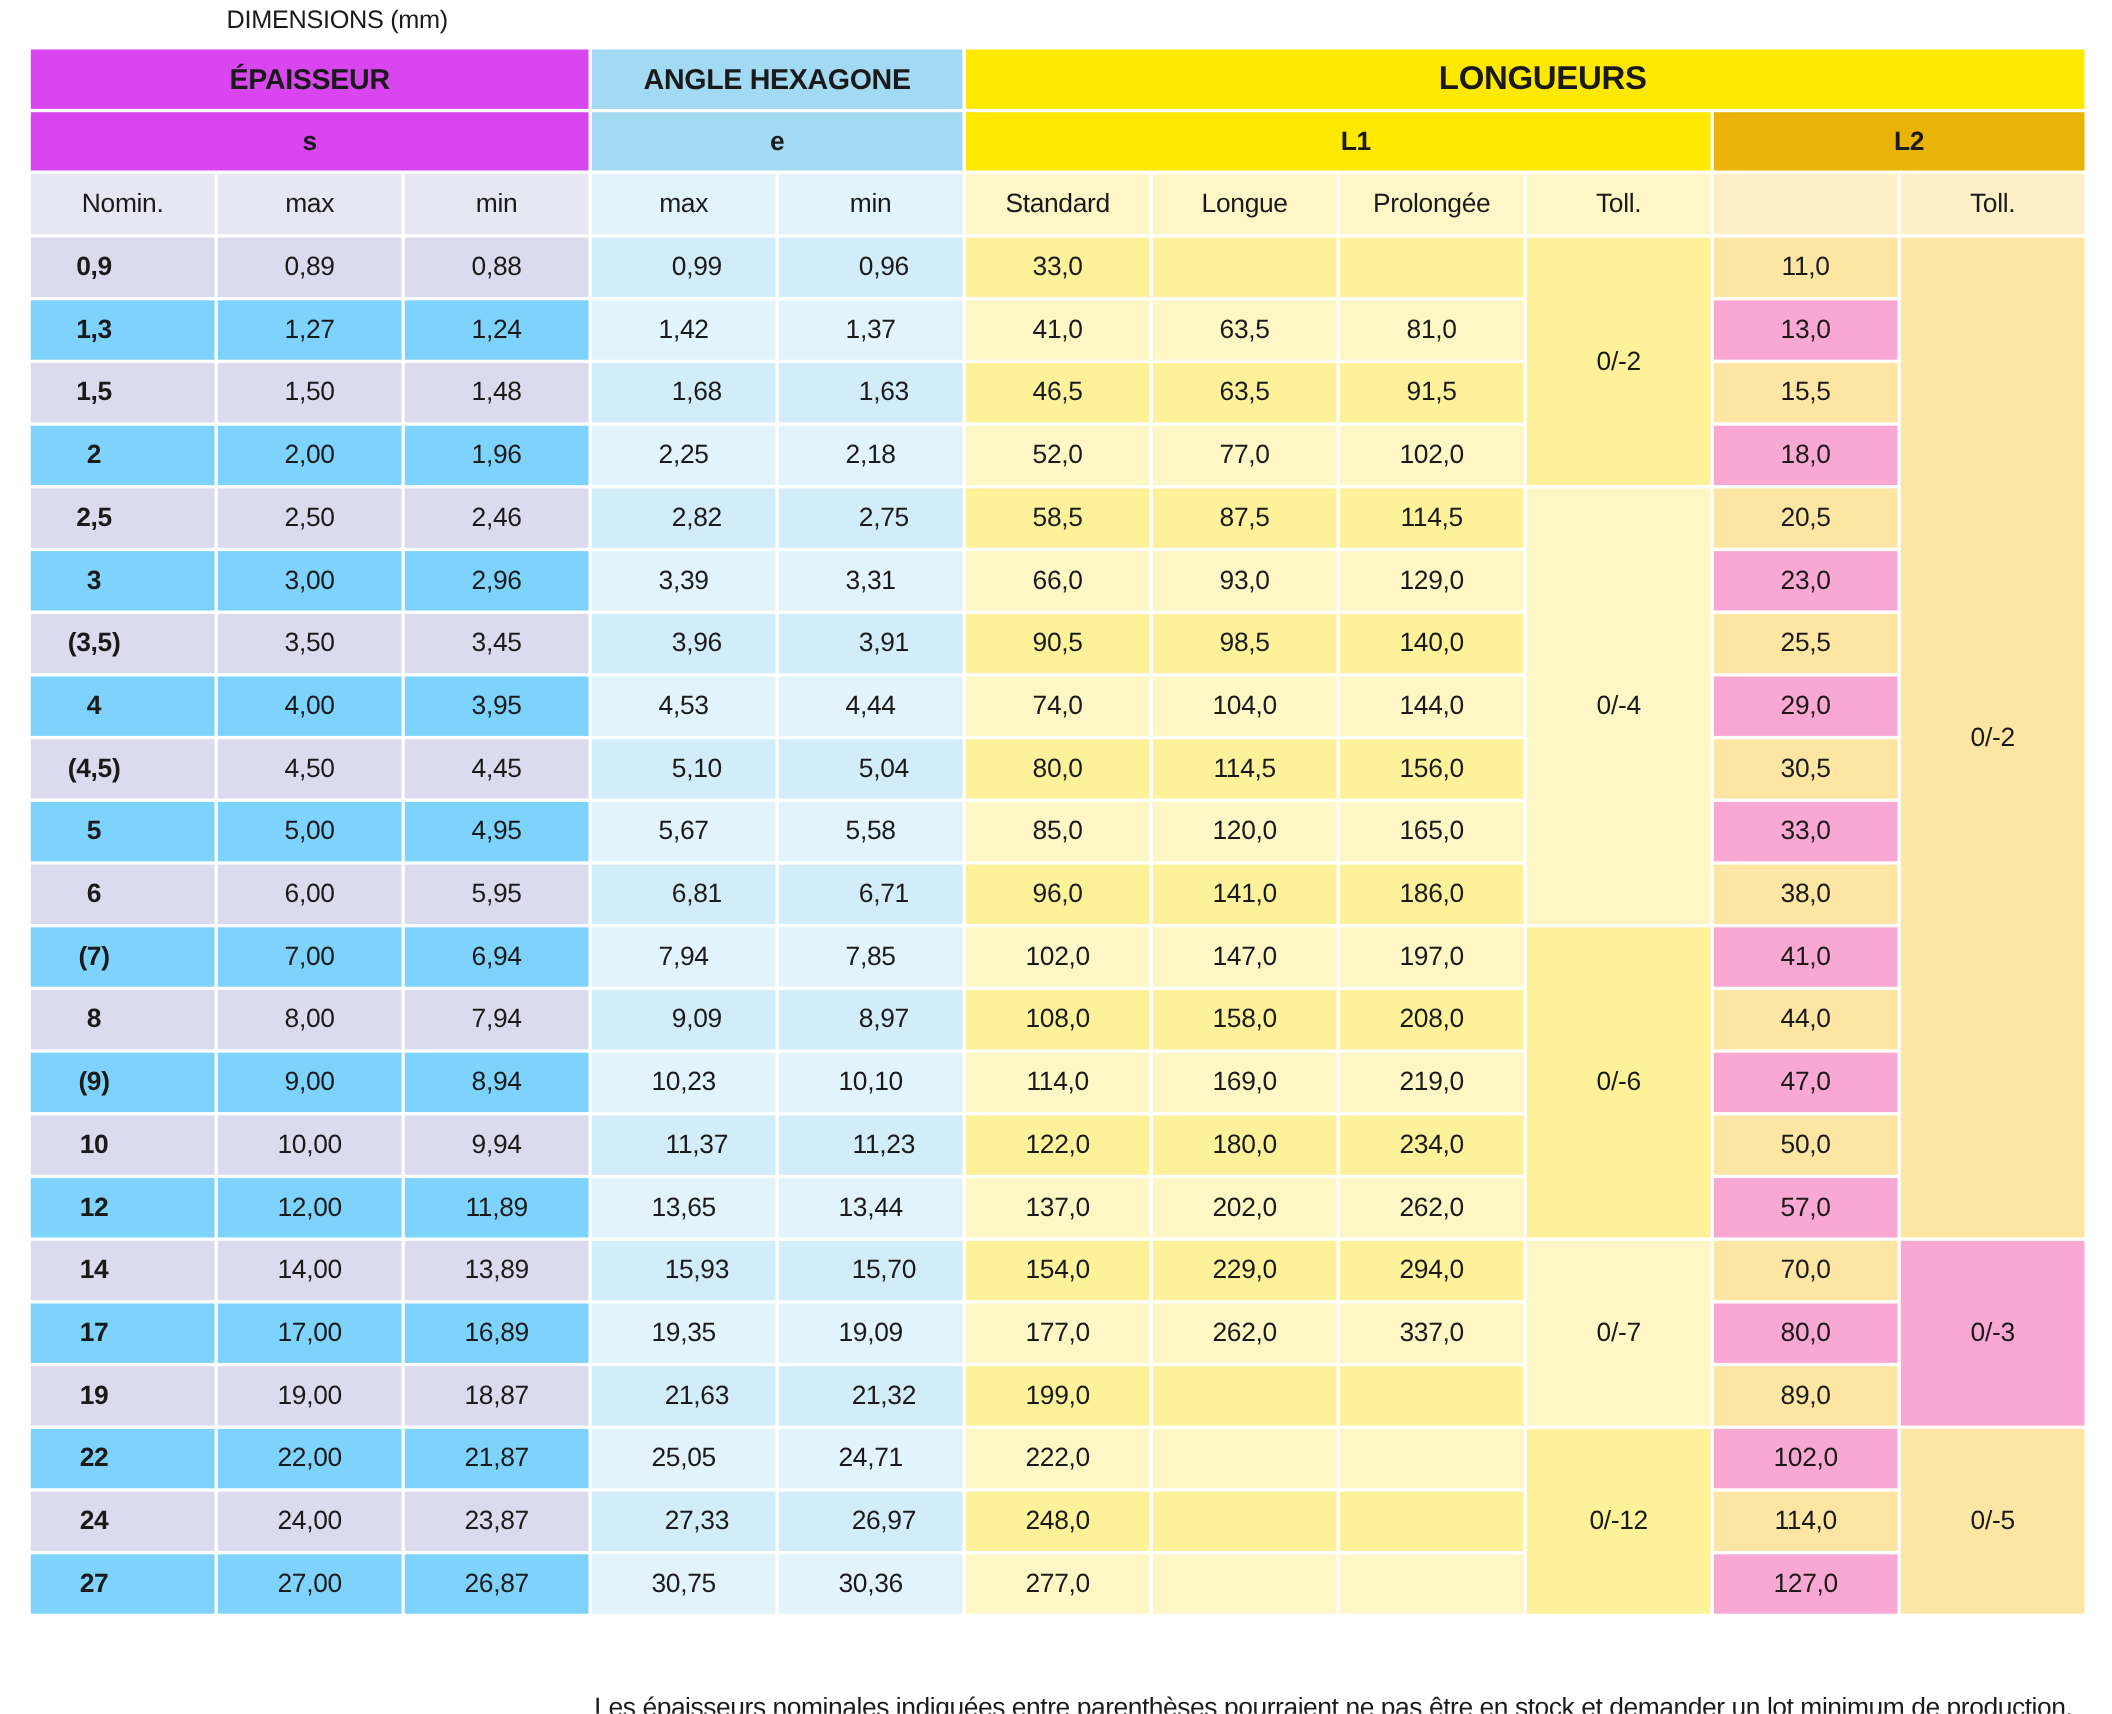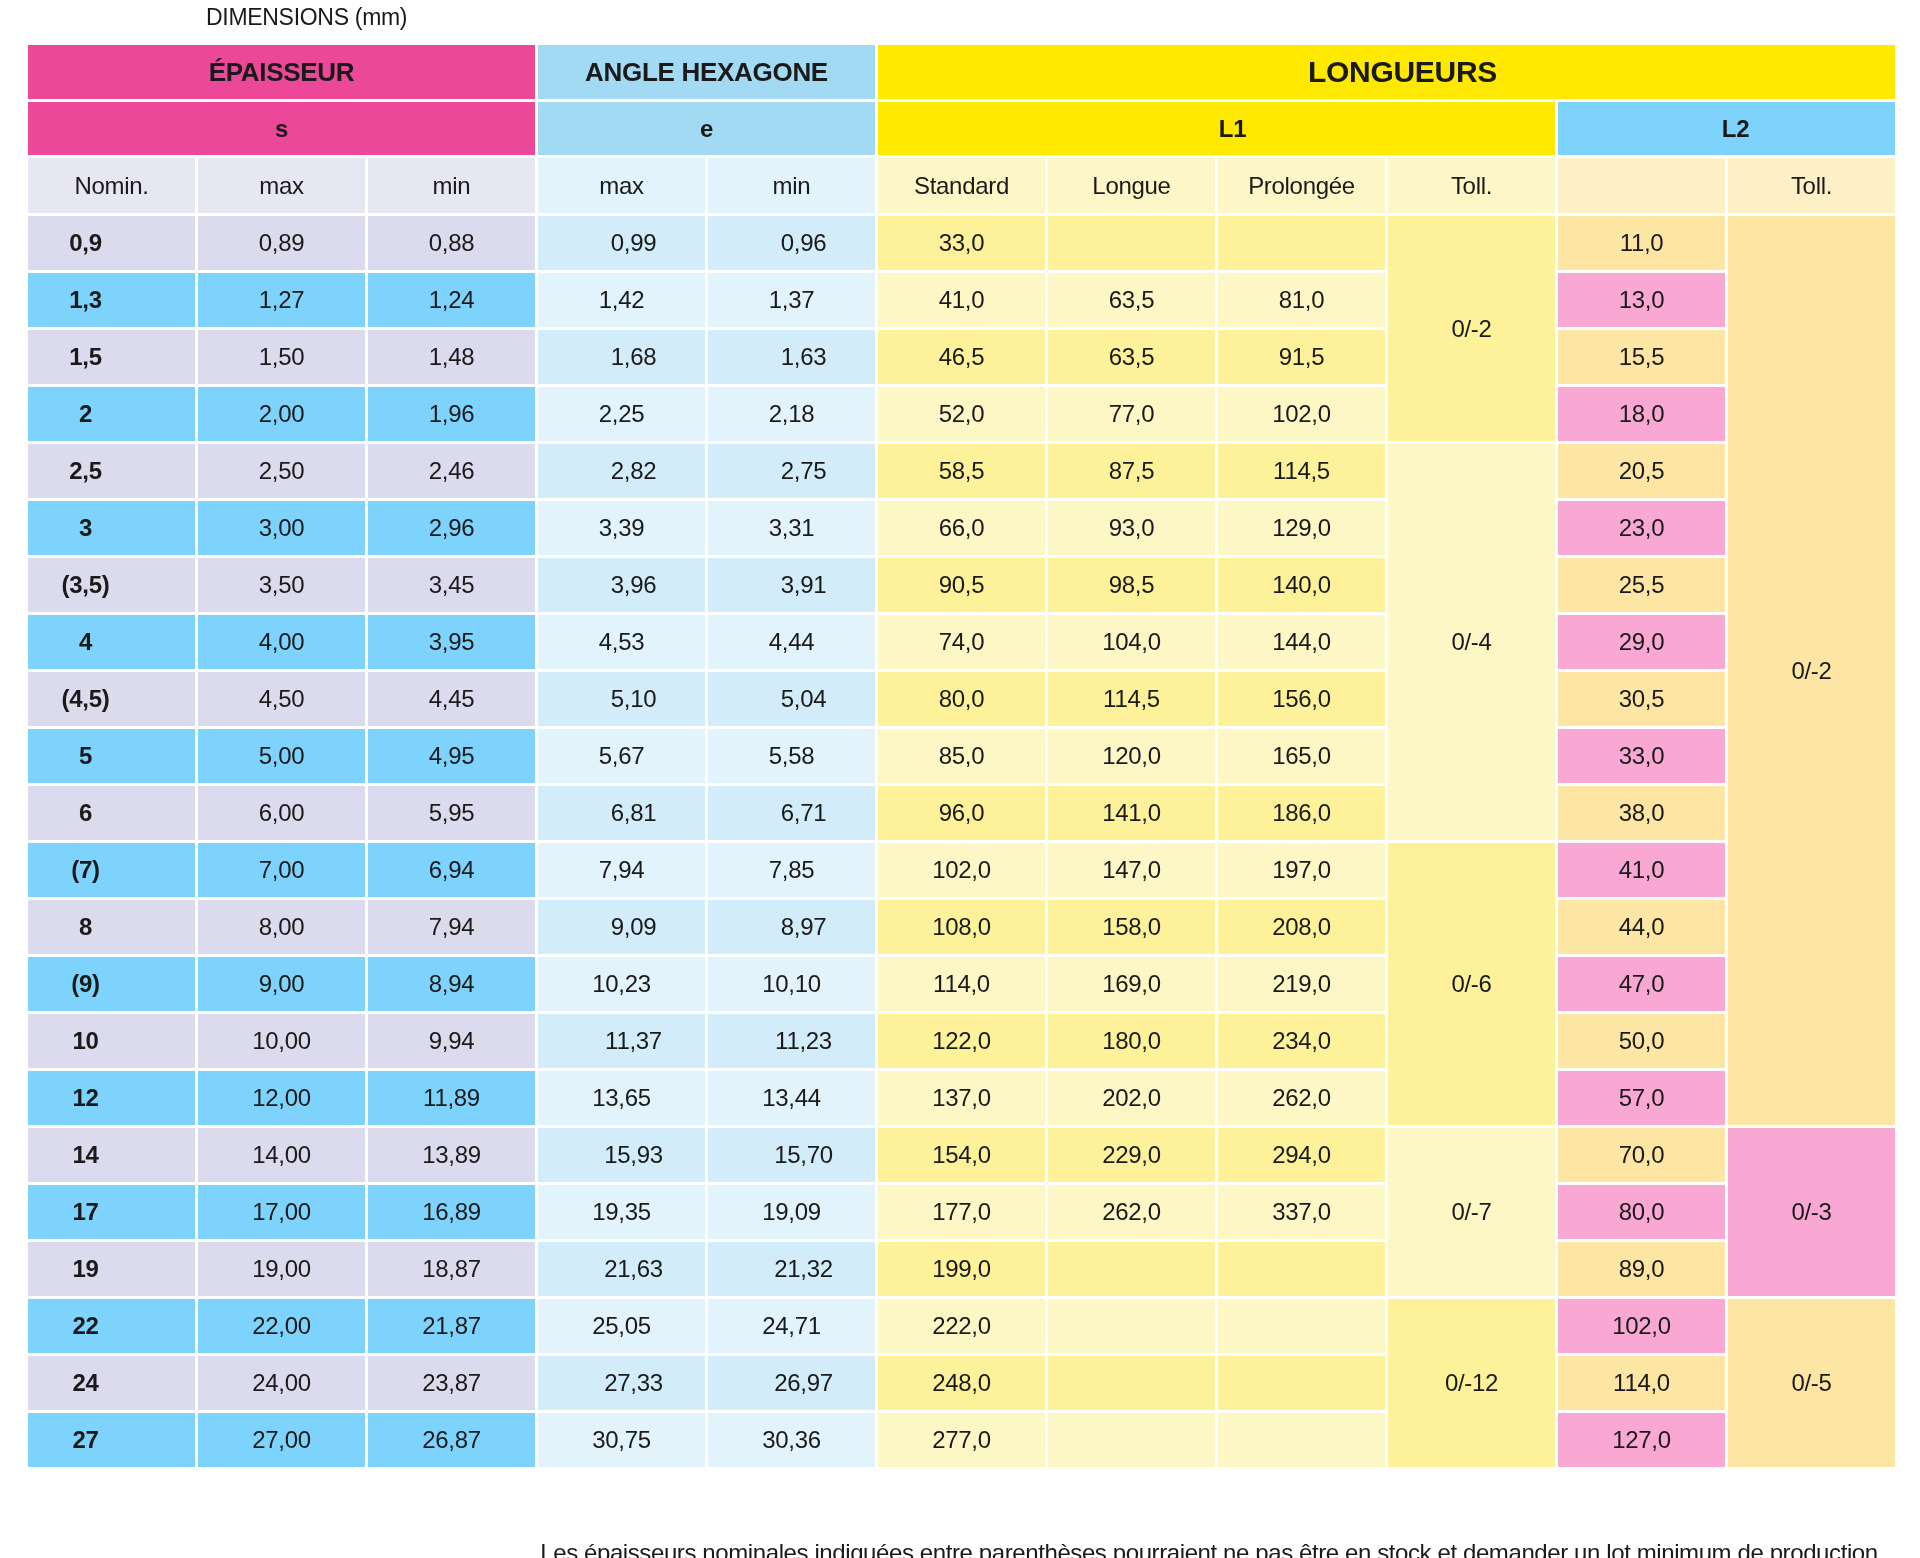--- a/index.html
+++ b/index.html
@@ -6,24 +6,24 @@
   body{width:1920px;height:1558px;position:relative;overflow:hidden;font-family:"Liberation Sans",sans-serif;color:#1a1a1a;}
   .title{position:absolute;left:206px;top:4px;font-size:23px;letter-spacing:-0.3px;}
   table{position:absolute;left:28px;top:45px;border-collapse:separate;border-spacing:3px;margin:-3px;table-layout:fixed;}
   td{padding:0;text-align:center;vertical-align:middle;font-size:24px;letter-spacing:-0.3px;}
   col{width:167px;}
   .h1 td{height:54px;font-weight:bold;font-size:26px;}
   .h2 td{height:53px;font-weight:bold;font-size:24px;}
   .h3 td{height:55px;font-size:24px;}
   .d td{height:54px;}
   .big{font-size:30px !important;}
-  .ep-h{background:#ec4899;}
+  .ep-h{background:#d946ef;}
   .an-h{background:#a2d9f3;}
   .lo-h{background:#ffe900;padding-left:32px;}
-  .l2-h{background:#7dd3fc;padding-left:18px;}
+  .l2-h{background:#eab308;padding-left:18px;}
   .ep-s{background:#e7e6f3;}
   .an-s{background:#e2f3fb;}
   .l1-s{background:#fdf6c6;}
   .l2-s{background:#fdf0c6;}
   .ep-o{background:#dcdbee;}
   .ep-e{background:#7dd3fc;}
   .an-o{background:#d3ecf9;padding-left:24px;}
   .an-e{background:#e3f3fb;}
   .l1-o{background:#fdf29a;}
   .l1-e{background:#fdf7c6;}

